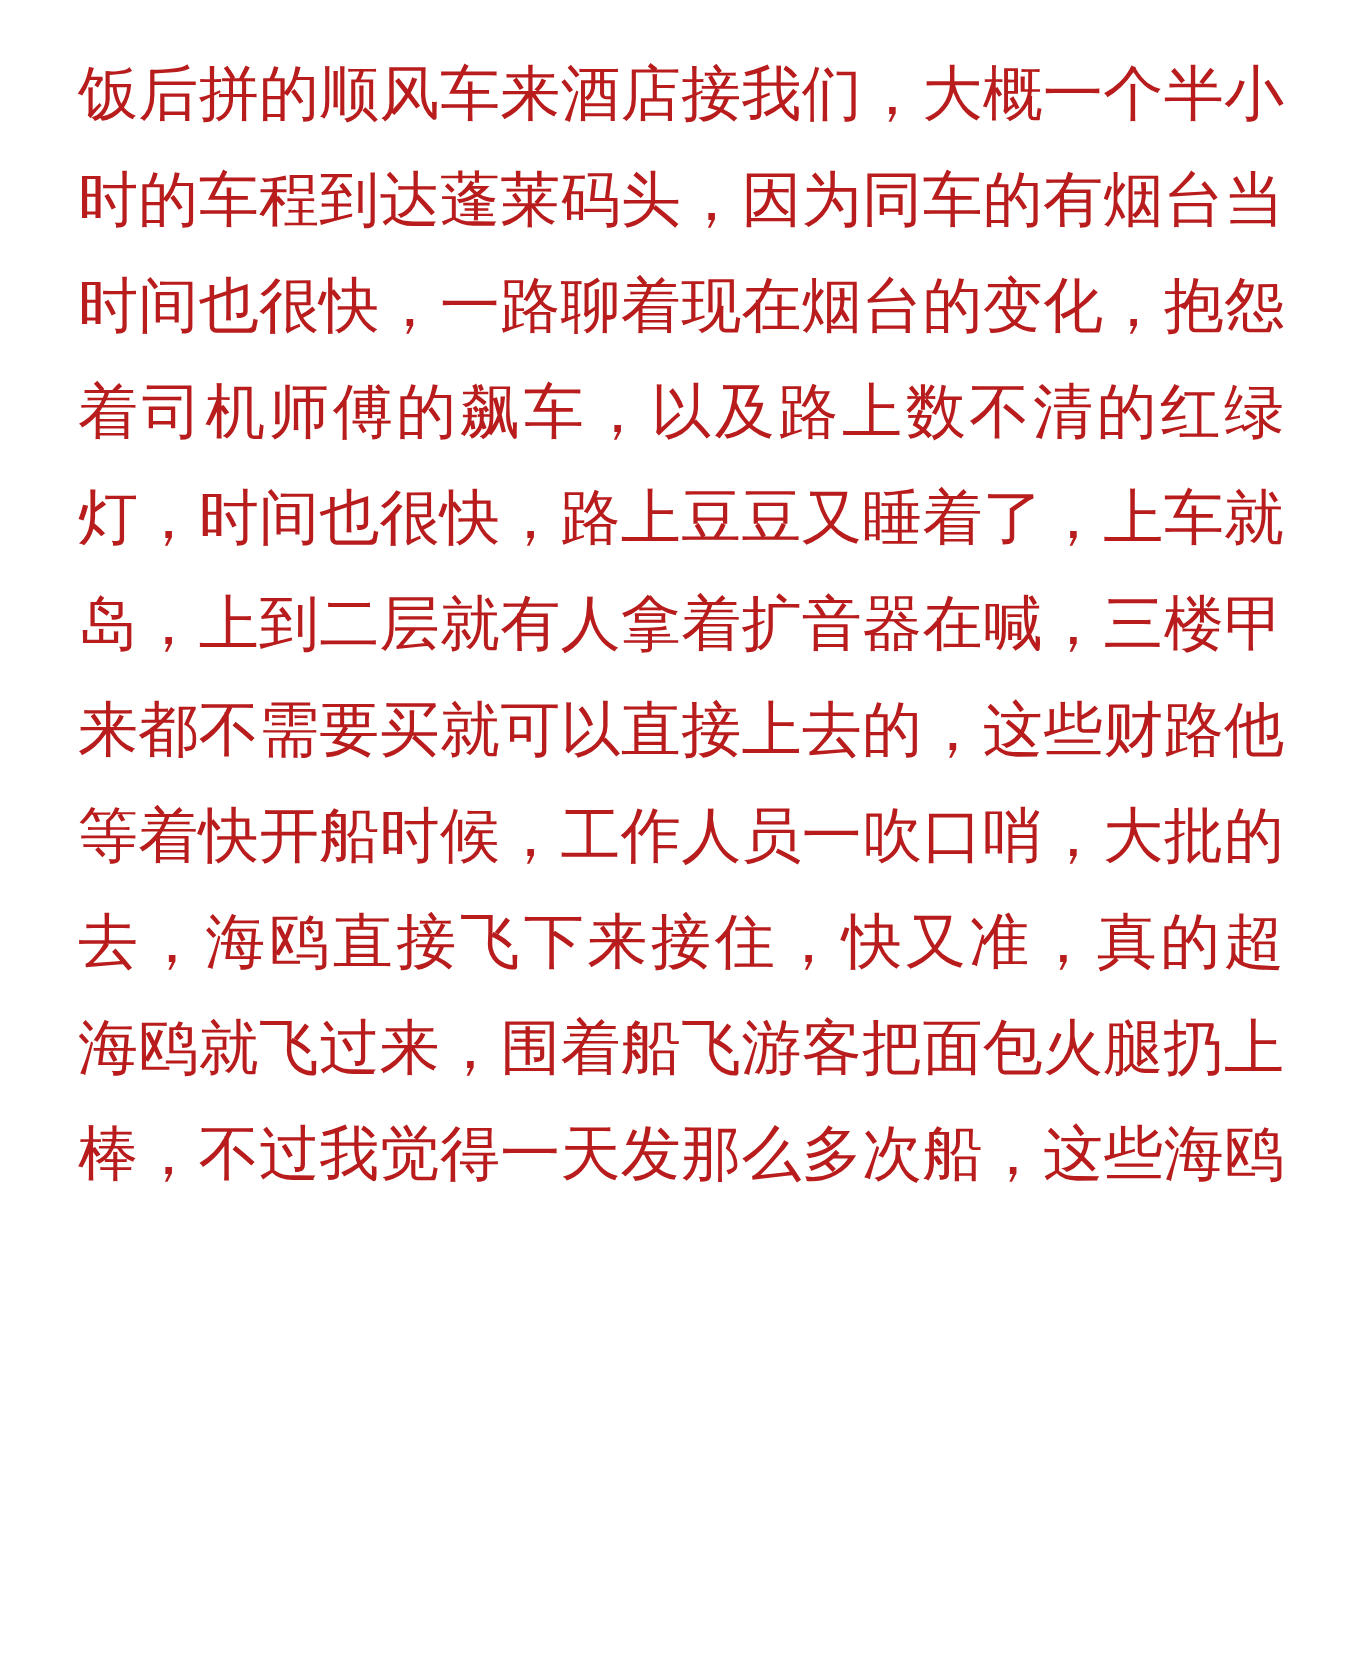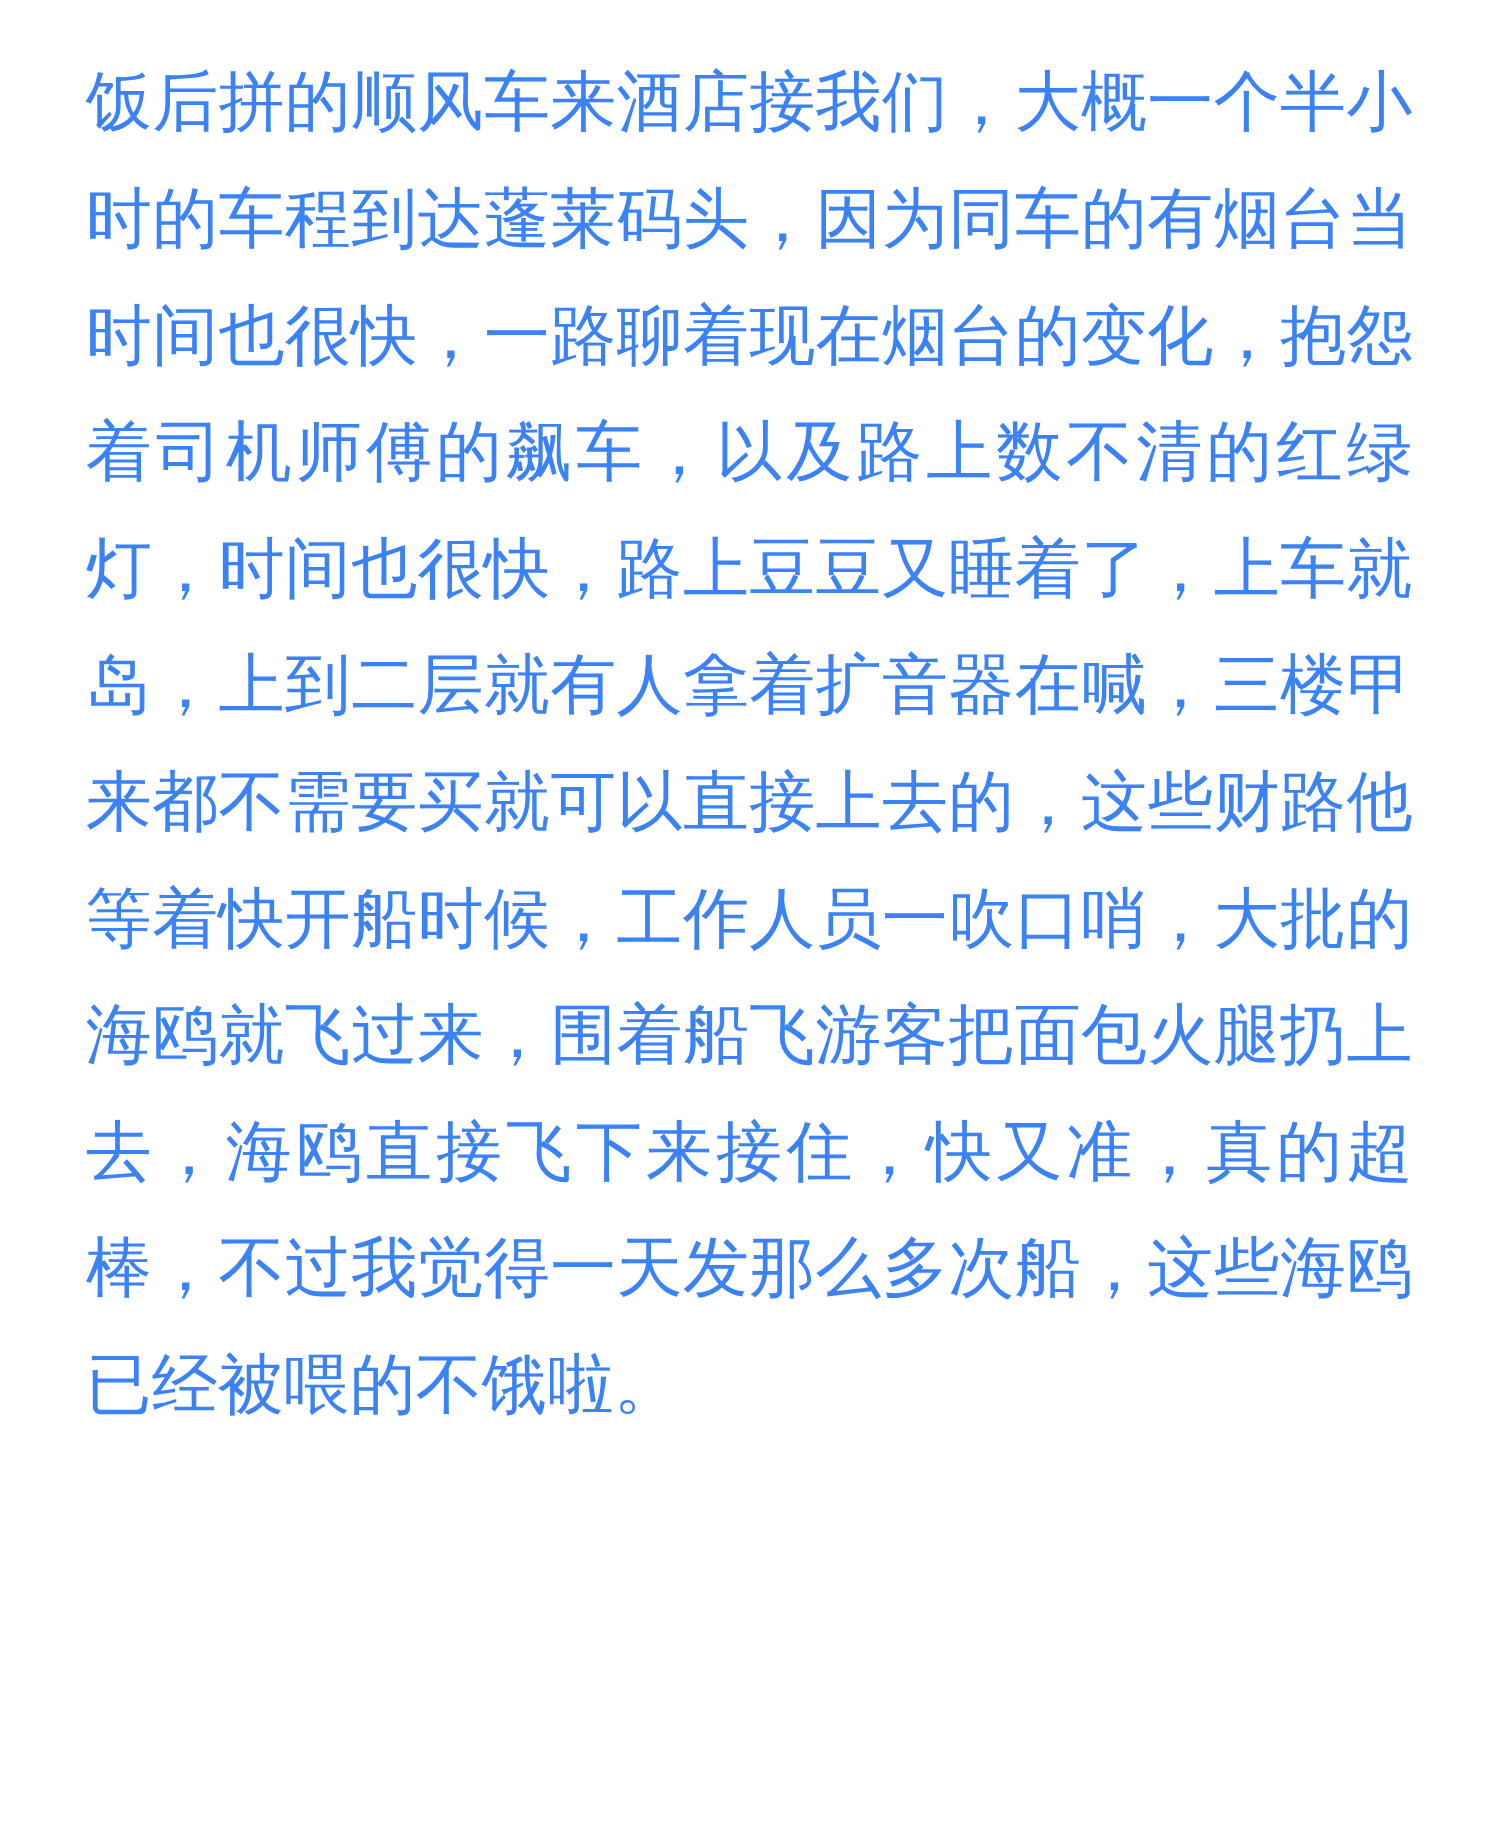--- a/index.html
+++ b/index.html
@@ -37,27 +37,26 @@
   .line.last {
     text-align: left;
     text-align-last: left;
     -moz-text-align-last: left;
   }
 </style>
 </head>
 <body style="background: rgb(255, 255, 255);">
 
 <div class="page">
-  <div class="paragraph" style="color: #3b82f6;">
+  <div class="paragraph" style="color: #b91c1c;">
       <div class="line">饭后拼的顺风车来酒店接我们，大概一个半小</div>
       <div class="line">时的车程到达蓬莱码头，因为同车的有烟台当</div>
       <div class="line">时间也很快，一路聊着现在烟台的变化，抱怨</div>
       <div class="line">着司机师傅的飙车，以及路上数不清的红绿</div>
       <div class="line">灯，时间也很快，路上豆豆又睡着了，上车就</div>
       <div class="line">岛，上到二层就有人拿着扩音器在喊，三楼甲</div>
       <div class="line">来都不需要买就可以直接上去的，这些财路他</div>
       <div class="line">等着快开船时候，工作人员一吹口哨，大批的</div>
+      <div class="line">去，海鸥直接飞下来接住，快又准，真的超</div>
       <div class="line">海鸥就飞过来，围着船飞游客把面包火腿扔上</div>
-      <div class="line">去，海鸥直接飞下来接住，快又准，真的超</div>
       <div class="line">棒，不过我觉得一天发那么多次船，这些海鸥</div>
-      <div class="line last">已经被喂的不饿啦。</div>
     </div>
 </div>
 
 </body></html>

